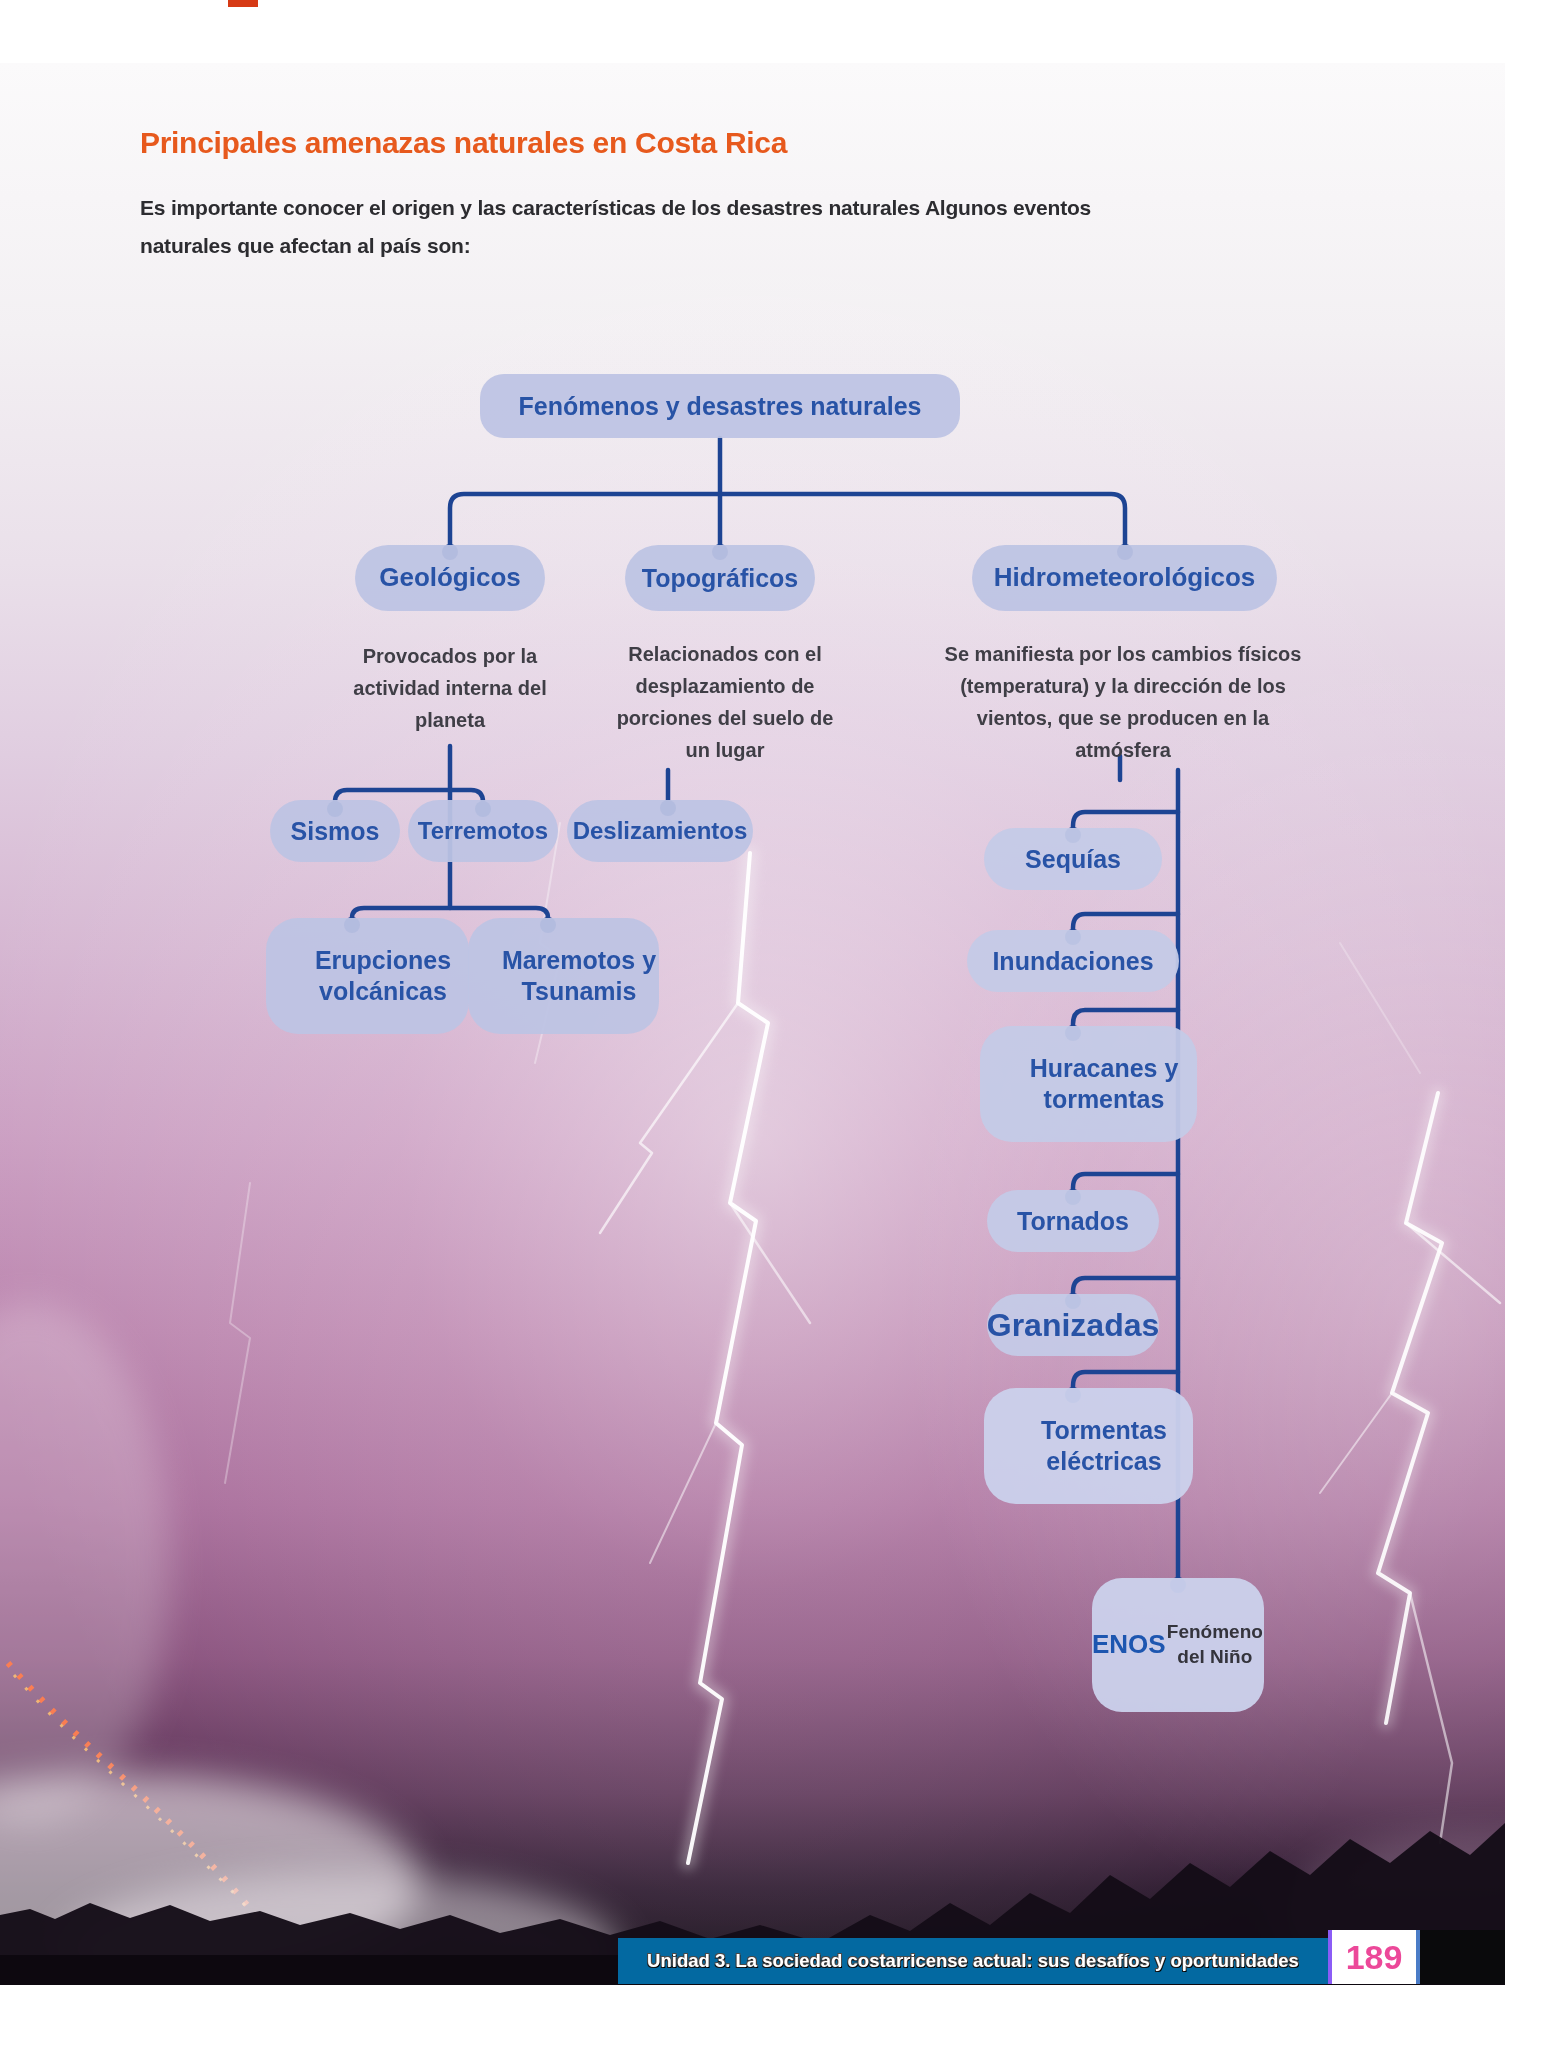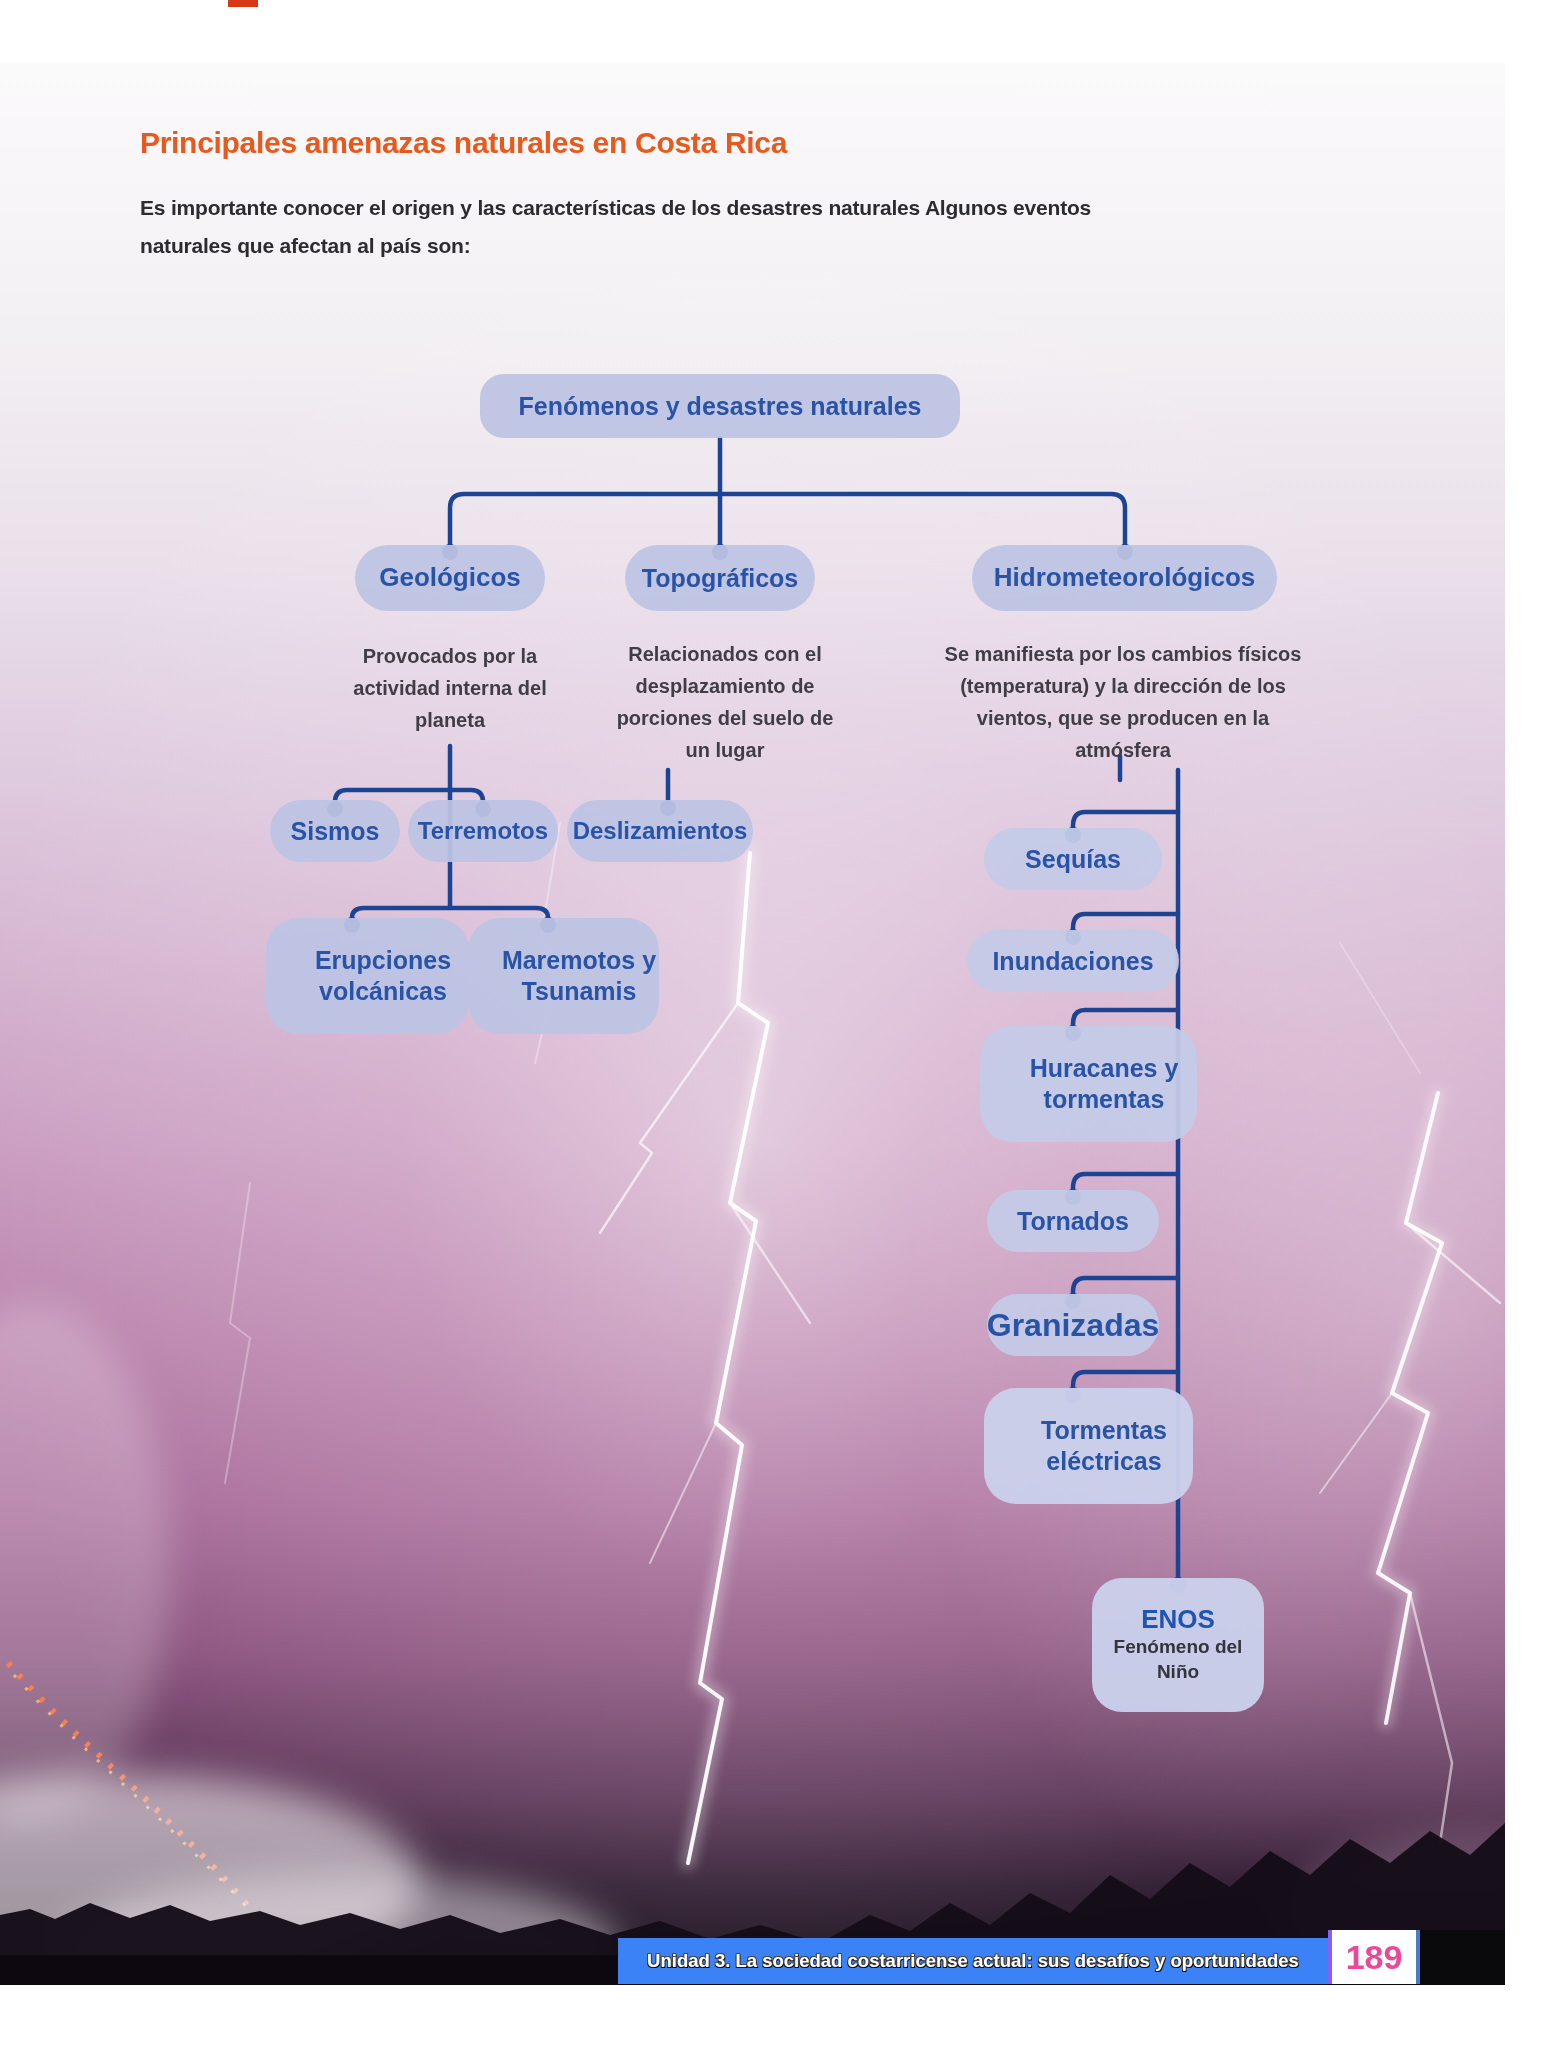--- a/index.html
+++ b/index.html
@@ -26,26 +26,26 @@
     color:#2853a6;font-weight:bold;line-height:1.2;
   }
   .node.two{border-radius:32px;line-height:1.25;padding-left:31px;}
   .node.lite{background:rgba(203,208,235,0.96);}
   .node.mid{background:rgba(196,202,231,0.95);}
   .desc{
     position:absolute;text-align:center;font-size:20px;font-weight:bold;
     color:#3f3e46;line-height:1.6;
   }
   .conn{position:absolute;left:0;top:0;pointer-events:none;}
-  .enos-box{flex-direction:column;padding:6px 0;}
+  .enos-box{flex-direction:row;padding:6px 0;}
   .enos-title{font-size:26px;font-weight:bold;color:#1d56b0;line-height:1.15;}
   .enos-sub{font-size:19px;font-weight:bold;color:#34343c;line-height:1.3;}
   .footer-caption{
     position:absolute;left:618px;top:1938px;width:710px;height:46px;
-    background:#3b82f6;display:flex;align-items:center;justify-content:center;
+    background:#0369a1;display:flex;align-items:center;justify-content:center;
   }
   .footer-caption span{
     color:#ffffff;font-size:18.5px;font-weight:bold;white-space:nowrap;
     text-shadow:-1px -1px 0 #4a4a4a,1px -1px 0 #4a4a4a,-1px 1px 0 #1a1a1a,1px 1px 0 #000;
   }
   .page-num-box{
     position:absolute;left:1328px;top:1930px;width:84px;height:54px;background:#ffffff;
     border-left:4px solid #8b5cf6;border-right:4px solid #4a7cc7;
     display:flex;align-items:center;justify-content:center;
     font-size:34px;font-weight:bold;color:#ec4899;

